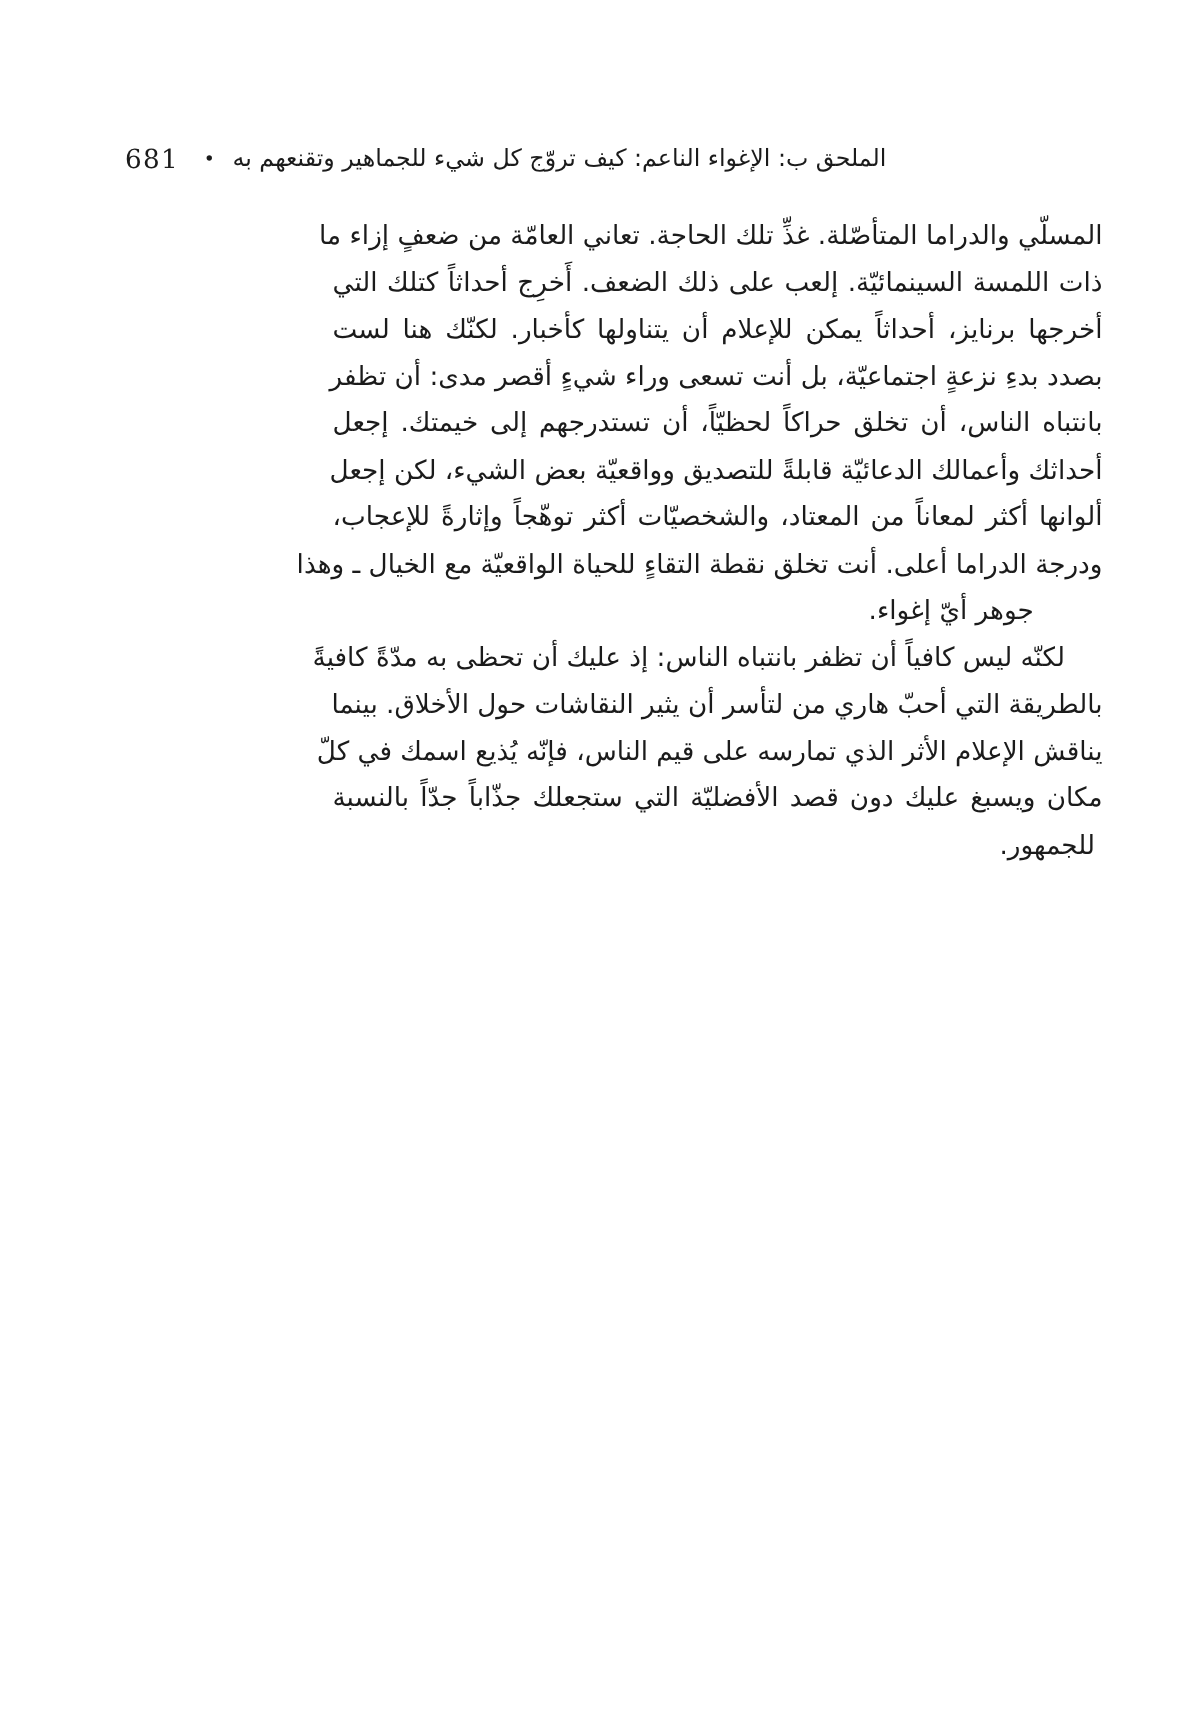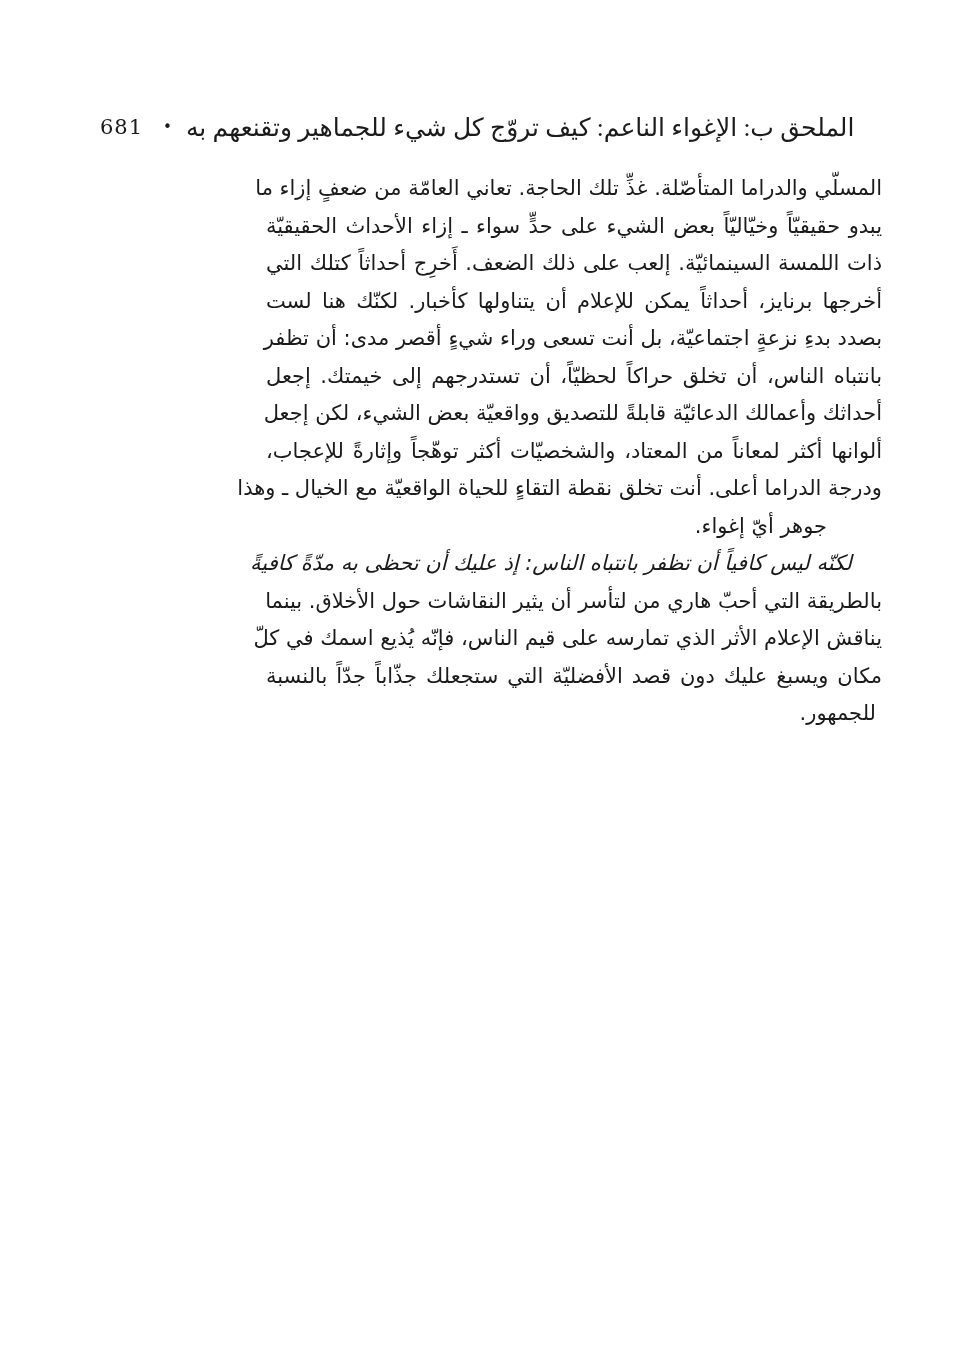--- a/index.html
+++ b/index.html
@@ -11,22 +11,22 @@
   
   .header {
     position:absolute; left:100px; top:106px; width:600px; height:42px;
     display:flex; align-items:center;
   }
   .page-num {
     font-family:"DejaVu Serif", serif; font-size:21px; letter-spacing:1px; color:#1b1b1b;
   }
   .bullet { margin:0 14px 0 20px; font-size:15px; line-height:42px; }
   .header-title {
-    flex:1; direction:rtl; font-size:25px; white-space:nowrap;
-    text-align:justify; text-align-last:justify;font-family:Liberation Serif, serif;
+    flex:1; direction:rtl; font-size:19px; white-space:nowrap;
+    text-align:justify; text-align-last:justify;
   }
   
   .body-block {
     position:absolute; left:266px; top:170px; width:616px;
     direction:rtl; font-size:21px;
   }
   .line {
     height:37.5px; line-height:37.5px; white-space:nowrap;
     text-align:justify; text-align-last:justify;
   }
@@ -48,32 +48,31 @@
 
   <div class="header">
     <span class="page-num">681</span>
     <span class="bullet">•</span>
     <span class="header-title">الملحق ب: الإغواء الناعم: كيف تروّج كل شيء للجماهير وتقنعهم به</span>
   </div>
 
   <div class="body-block">
     <div id="para1">
         <div class="line">المسلّي والدراما المتأصّلة. غذِّ تلك الحاجة. تعاني العامّة من ضعفٍ إزاء ما</div>
-        <div class="line">يبدو حقيقيّاً وخيّاليّاً بعض الشيء على حدٍّ سواء ـ إزاء الأحداث الحقيقيّة</div>
         <div class="line">ذات اللمسة السينمائيّة. إلعب على ذلك الضعف. أَخرِج أحداثاً كتلك التي</div>
         <div class="line">أخرجها برنايز، أحداثاً يمكن للإعلام أن يتناولها كأخبار. لكنّك هنا لست</div>
         <div class="line">بصدد بدءِ نزعةٍ اجتماعيّة، بل أنت تسعى وراء شيءٍ أقصر مدى: أن تظفر</div>
         <div class="line">بانتباه الناس، أن تخلق حراكاً لحظيّاً، أن تستدرجهم إلى خيمتك. إجعل</div>
         <div class="line">أحداثك وأعمالك الدعائيّة قابلةً للتصديق وواقعيّة بعض الشيء، لكن إجعل</div>
         <div class="line">ألوانها أكثر لمعاناً من المعتاد، والشخصيّات أكثر توهّجاً وإثارةً للإعجاب،</div>
         <div class="line">ودرجة الدراما أعلى. أنت تخلق نقطة التقاءٍ للحياة الواقعيّة مع الخيال ـ وهذا</div>
         <div class="line end" style="padding-right: 55px;">جوهر أيّ إغواء.</div>
       </div>
     <div id="para2">
-        <div class="line" style="padding-right: 30px; font-style: italic;">لكنّه ليس كافياً أن تظفر بانتباه الناس: إذ عليك أن تحظى به مدّةً كافيةً</div>
+        <div class="line" style="padding-right: 30px;">لكنّه ليس كافياً أن تظفر بانتباه الناس: إذ عليك أن تحظى به مدّةً كافيةً</div>
         <div class="line">بالطريقة التي أحبّ هاري من لتأسر أن يثير النقاشات حول الأخلاق. بينما</div>
         <div class="line">يناقش الإعلام الأثر الذي تمارسه على قيم الناس، فإنّه يُذيع اسمك في كلّ</div>
         <div class="line">مكان ويسبغ عليك دون قصد الأفضليّة التي ستجعلك جذّاباً جدّاً بالنسبة</div>
         <div class="line end" style="padding-right: 6px;">للجمهور.</div>
       </div>
   </div>
 
   <div class="watermark">
     <svg width="92" height="76" viewBox="0 0 92 76" aria-hidden="true">
 

